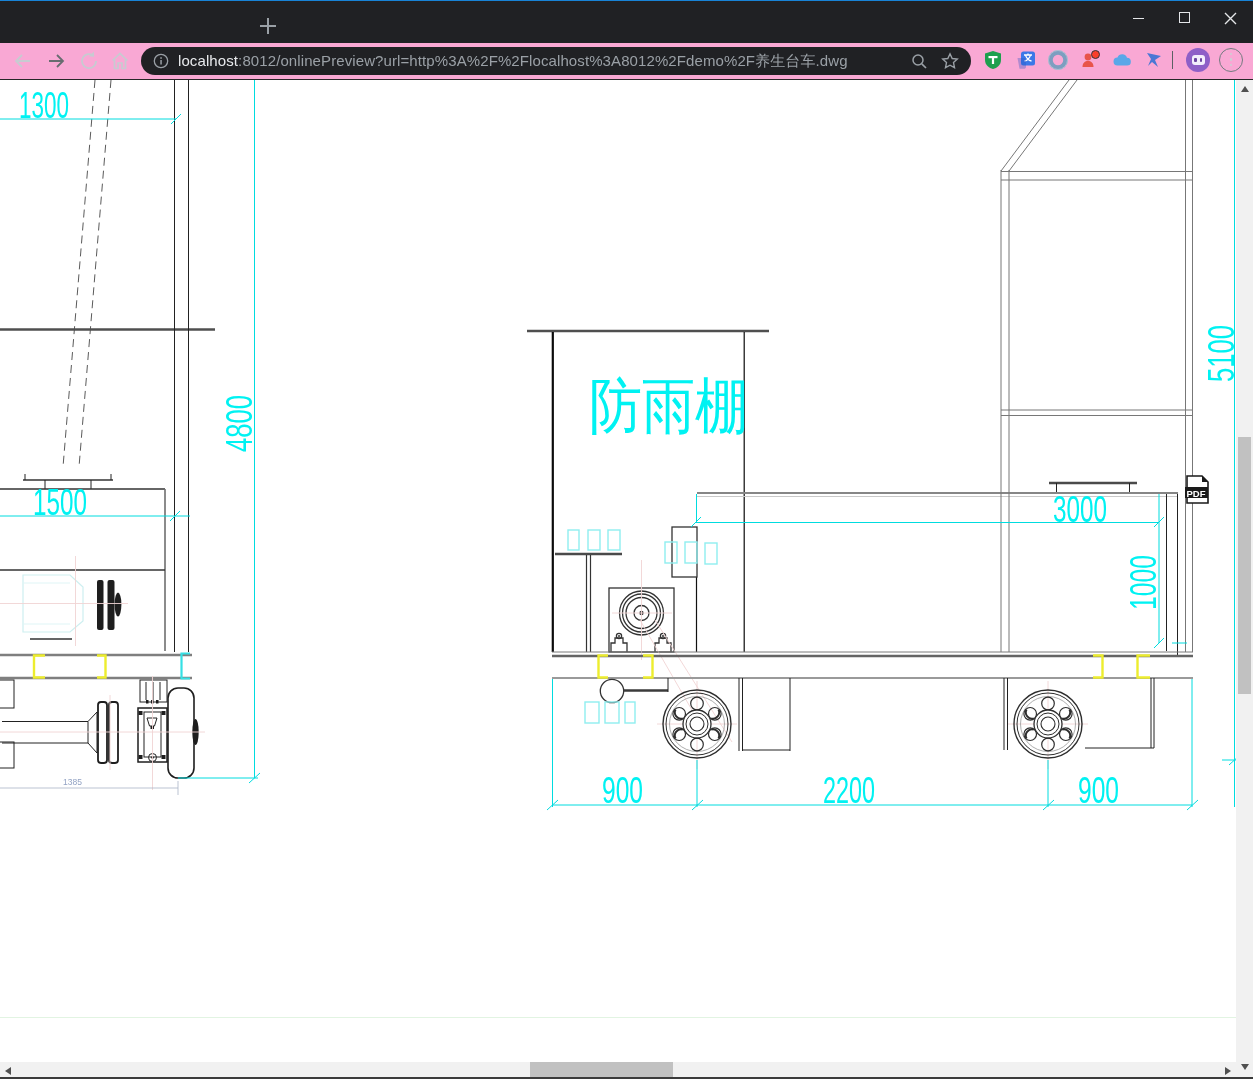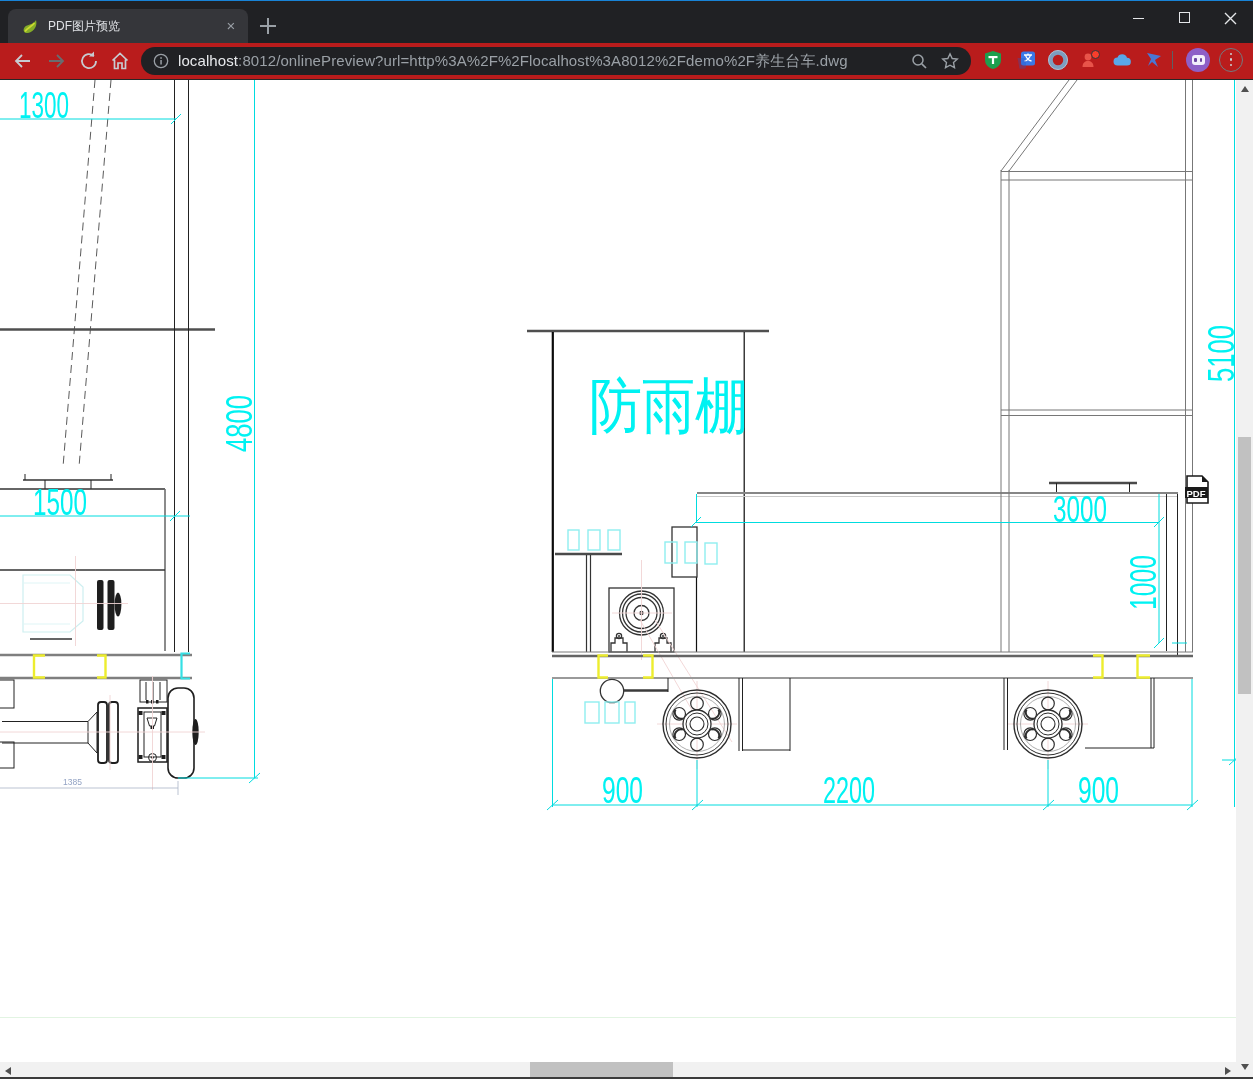--- a/index.html
+++ b/index.html
@@ -11,21 +11,21 @@
   .tab-title { color:#dfe1e5; font-size:12px; white-space:nowrap; overflow:hidden; flex:1; margin-left:10px; }
   .tab-close { color:#9aa0a6; font-size:15px; width:18px; height:18px; line-height:17px; text-align:center; border-radius:50%; }
   .newtab { position:absolute; left:260px; top:17px; width:16px; height:16px; }
   .newtab:before { content:""; position:absolute; left:7px; top:0; width:2px; height:16px; background:#9aa0a6; }
   .newtab:after { content:""; position:absolute; left:0; top:7px; width:16px; height:2px; background:#9aa0a6; }
   .winctl { position:absolute; top:1px; right:0; height:32px; display:flex; }
   .winbtn { width:46px; height:32px; position:relative; }
   .winbtn .min { position:absolute; left:18px; top:16px; width:11px; height:1.4px; background:#e4e6e9; }
   .winbtn .max { position:absolute; left:18px; top:10px; width:11px; height:11px; border:1.4px solid #e4e6e9; }
   .winbtn svg { position:absolute; left:17px; top:10px; }
-  .toolbar { position:absolute; left:0; top:43px; width:1253px; height:37px; background:#b91c1c; border-bottom:1px solid #272727; }
+  .toolbar { position:absolute; left:0; top:43px; width:1253px; height:37px; background:#f9a8d4; border-bottom:1px solid #272727; }
   .navicon { position:absolute; top:7px; width:22px; height:22px; }
   .omnibox { position:absolute; left:141px; top:4px; width:830px; height:28px; border-radius:14px; background:#202124; display:flex; align-items:center; padding:0 12px; }
   .urltext { font-size:15px; margin-left:9px; white-space:nowrap; overflow:hidden; letter-spacing:0.1px; }
   .urlhost { color:#e8eaed; }
   .urlrest { color:#9aa0a6; }
   .obicon { flex:none; }
   .obright { margin-left:auto; display:flex; align-items:center; gap:13px; }
   .ext { position:absolute; top:7px; width:20px; height:20px; }
   .separator { position:absolute; left:1172px; top:8px; width:1px; height:18px; background:#5c6064; }
   .avatar { position:absolute; left:1186px; top:5px; width:24px; height:24px; border-radius:50%; background:#8e5fc7; }
@@ -59,28 +59,20 @@
   .yel   { stroke:#eded2e; stroke-width:2.4; fill:none; }
   .dimtext { fill:#00f2f2; font-family:"Liberation Sans",sans-serif; font-size:36px; }
   .dimsmall { fill:#93a3c4; font-family:"Liberation Sans",sans-serif; font-size:8.5px; }
 </style>
 </head>
 <body>
 
 <div class="topline"></div>
 
 <div class="tabstrip">
-  <div class="tab">
-    <svg width="16" height="16" viewBox="0 0 16 16">
-      <path d="M14,2 C15.5,7 13,13.5 6,15 C2.5,15.5 0.8,12.8 2,10.2 C3.8,6.5 9,7 11.5,4.8 C12.8,3.8 13.4,3 14,2 Z" fill="#85ac28"></path>
-      <path d="M3,13.5 C5.5,9.5 9.5,8.8 12.5,5" stroke="#cdda30" stroke-width="1.7" fill="none"></path>
-    </svg>
-    <span class="tab-title">PDF图片预览</span>
-    <span class="tab-close">×</span>
-  </div>
   <div class="newtab"></div>
   <div class="winctl">
     <div class="winbtn">
         <div class="min"></div>
       </div>
     <div class="winbtn">
         <div class="max"></div>
       </div>
     <div class="winbtn">
       <svg width="13" height="13" viewBox="0 0 13 13">

